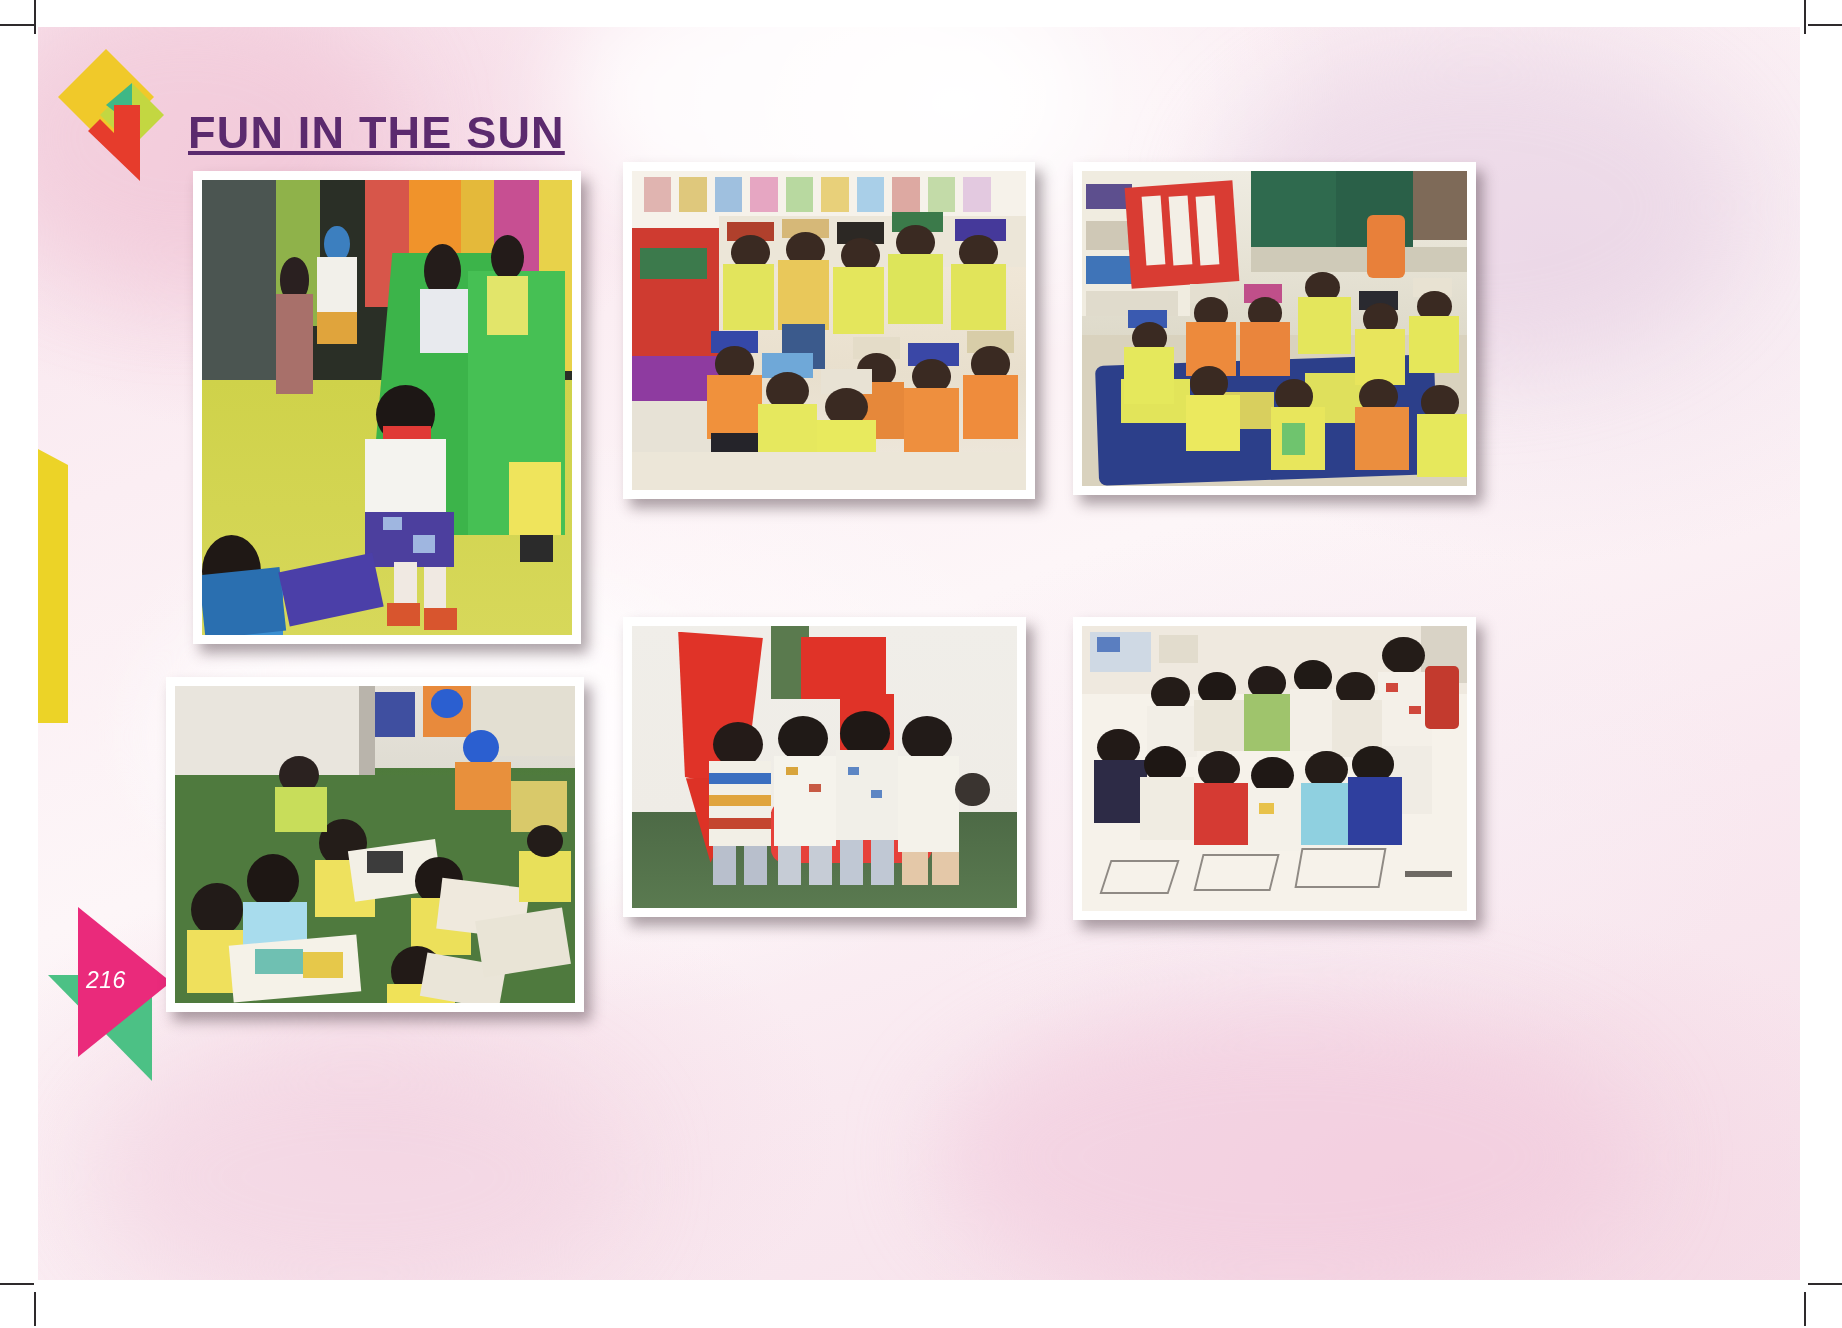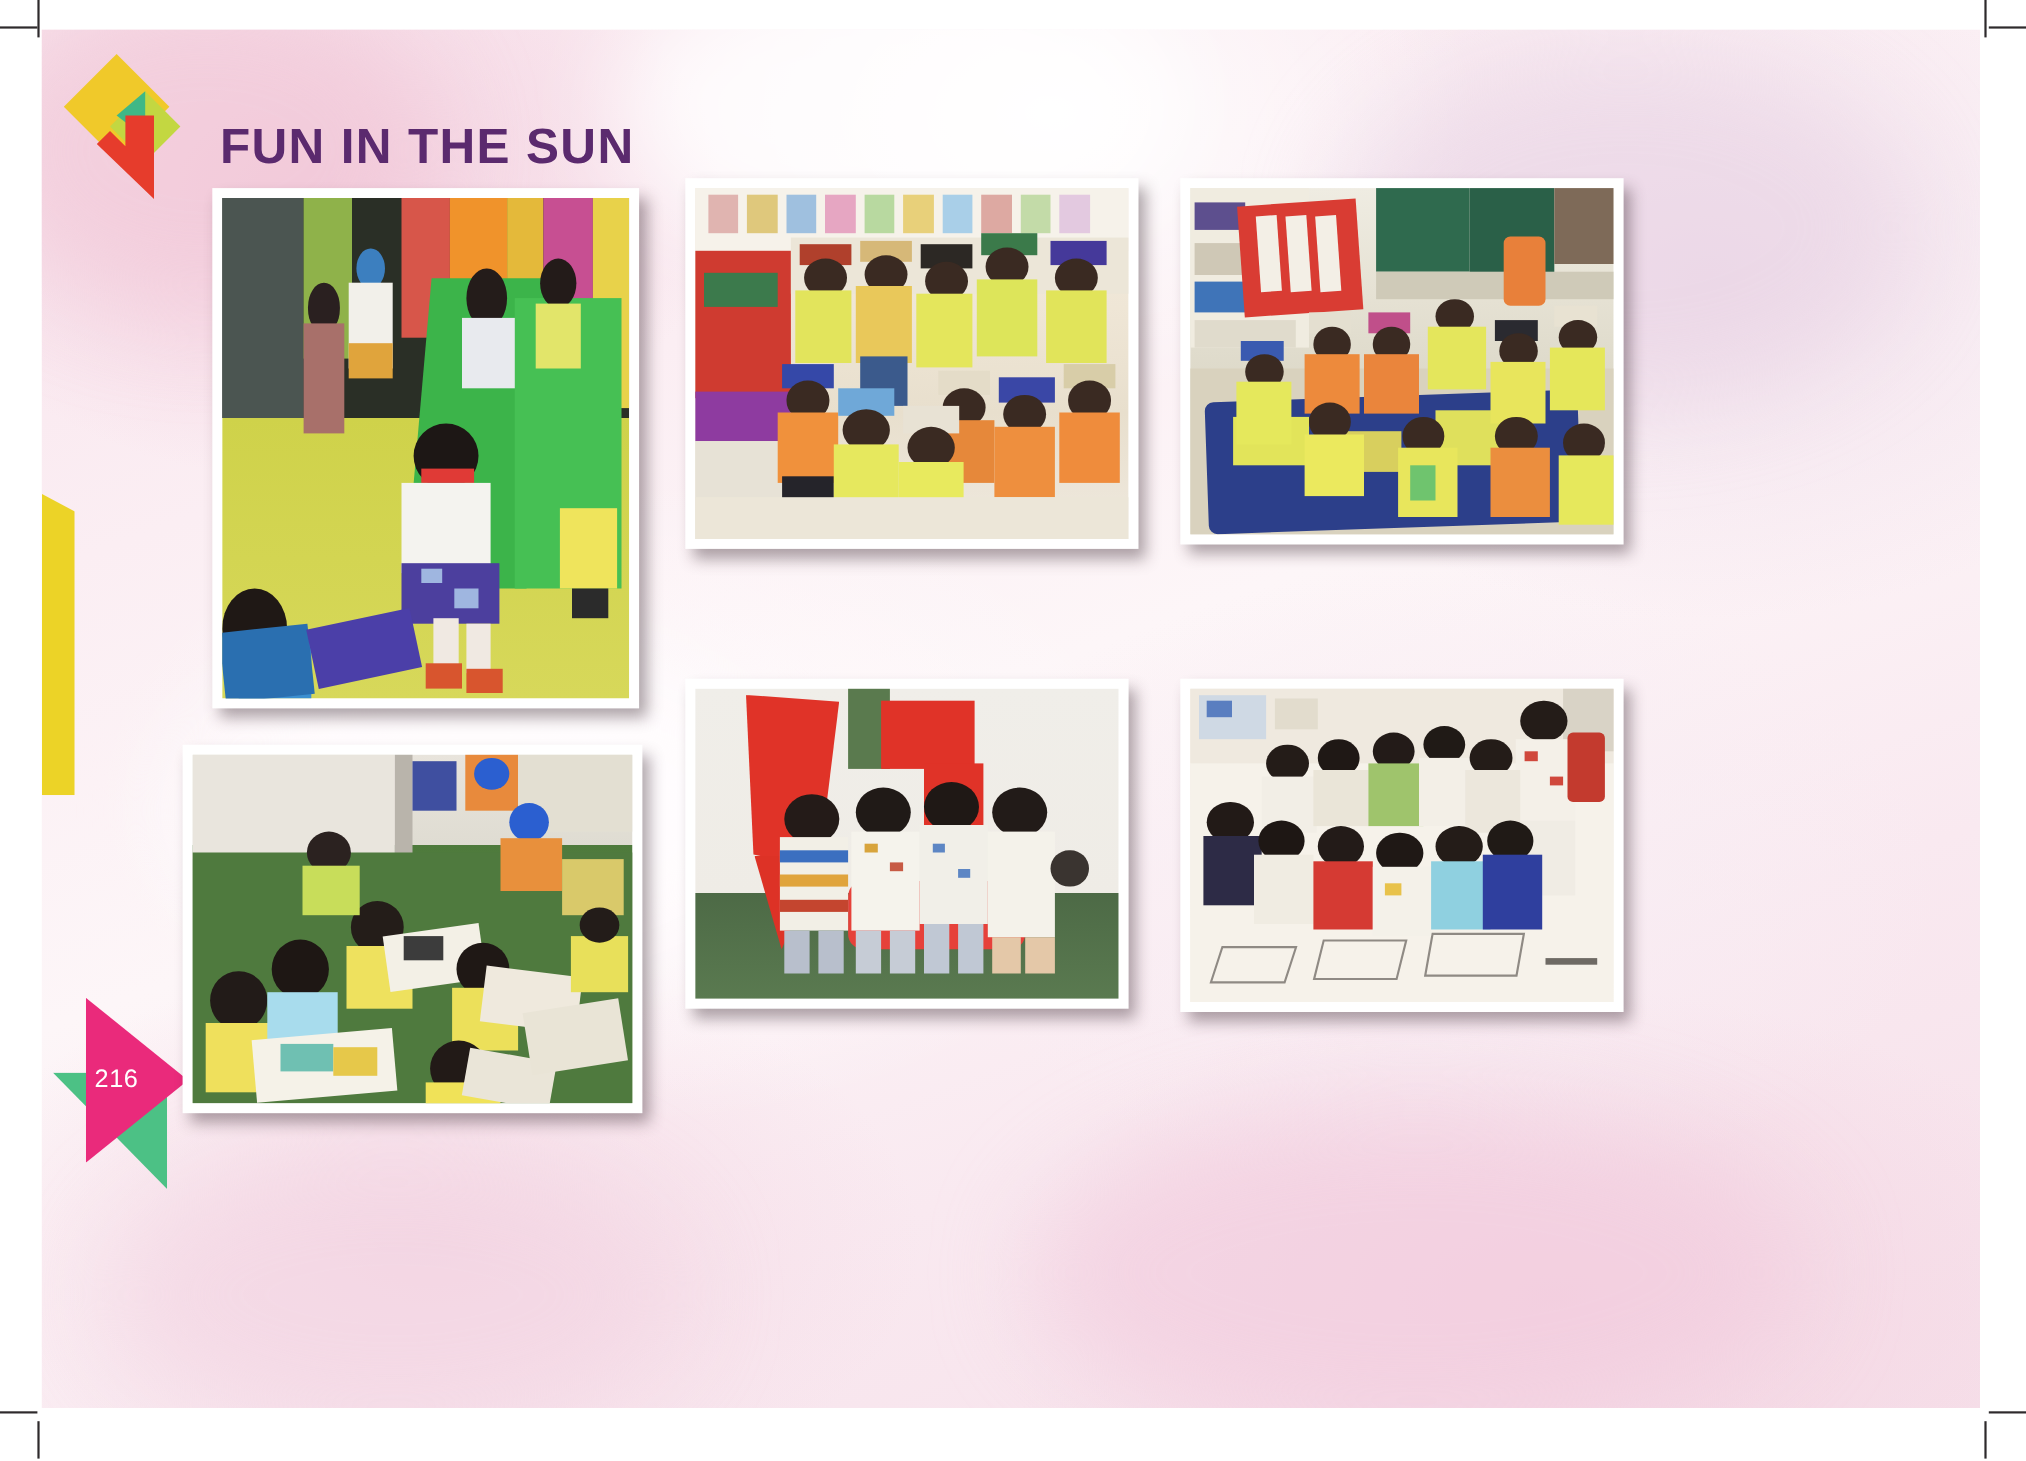--- a/index.html
+++ b/index.html
@@ -74,20 +74,21 @@
     height: 140px;
   }
 
   
   #page-flag {
     position: absolute;
     left: 10px;
     top: 880px;
     width: 124px;
     height: 175px;
+    font-style: italic;
   }
   #page-flag .tri-green {
     position: absolute;
     left: 0px;
     top: 68px;
     width: 104px;
     height: 106px;
     background: #4cc185;
     clip-path: polygon(0 0, 100% 0, 100% 100%);
   }
@@ -116,21 +117,21 @@
   
   .section-heading {
     position: absolute;
     color: #5b2a6e;
     font-size: 45px;
     font-weight: bold;
     letter-spacing: 1.2px;
     white-space: nowrap;
     font-family: "Liberation Sans", sans-serif;
   }
-  #heading-fun { left: 162px; top: 80px; }
+  #heading-fun { left: 150px; top: 80px; text-decoration: underline; }
   #heading-hat { left: 906px; top: 80px; }
   #heading-pyjama { left: 852px; top: 513px; }
 
   
   .photo {
     position: absolute;
     background: #ffffff;
     padding: 9px;
     box-shadow: 7px 9px 13px rgba(60,40,50,0.42);
   }

